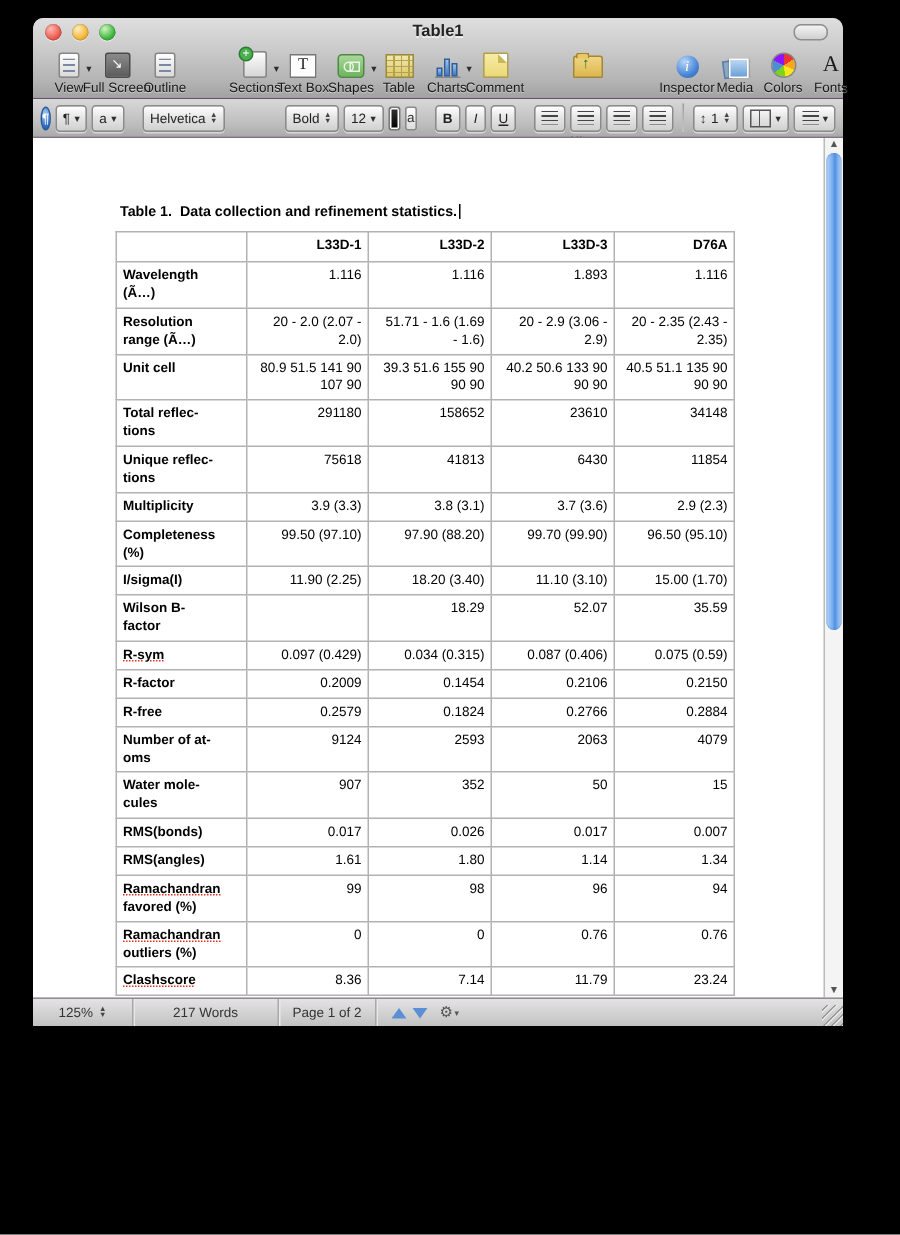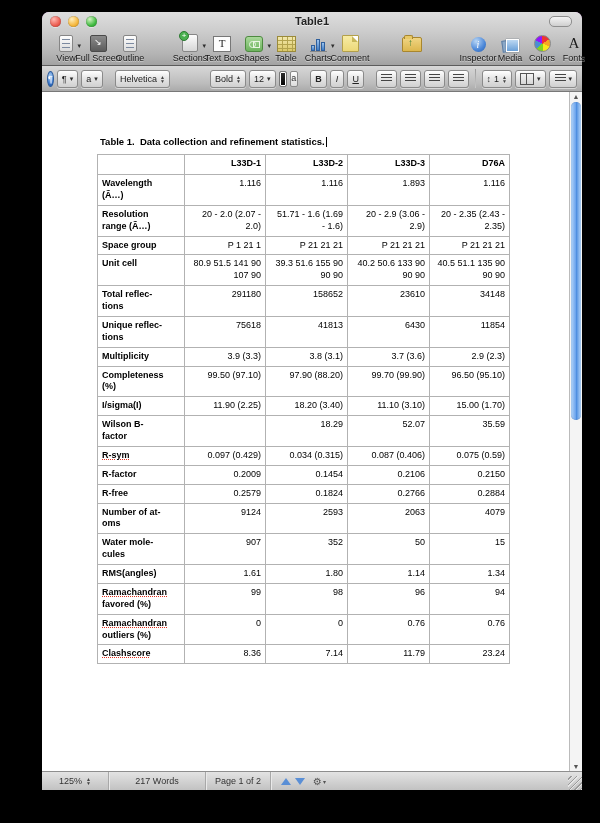--- a/index.html
+++ b/index.html
@@ -1,18 +1,18 @@
 <!DOCTYPE html>
 <html><head>
 <meta charset="utf-8">
 <style>
   html,body{margin:0;padding:0;}
   body{width:600px;height:823px;background:#000;position:relative;overflow:hidden;
        font-family:"Liberation Sans","DejaVu Sans",sans-serif;}
-  .window{position:absolute;left:42px;top:12px;width:540px;height:778px;
+  .window{position:absolute;left:22px;top:12px;width:540px;height:672px;
           background:#f0abfc;border-radius:7px 7px 1px 1px;box-shadow:0 8px 24px rgba(0,0,0,.7);}
   
   .chrome-top{position:absolute;left:0;top:0;right:0;height:54px;
       background:linear-gradient(#dedede 0%,#cdcdcd 35%,#b3b3b3 80%,#a2a2a2 100%);
       border-radius:7px 7px 0 0;border-bottom:1px solid #5c5c5c;box-sizing:border-box;}
   .titlebar{position:absolute;left:0;top:0;right:0;height:17px;display:flex;align-items:center;}
   .tl-group{position:absolute;left:8px;top:4px;display:flex;gap:7px;}
   .tl{width:11px;height:11px;border-radius:50%;box-shadow:inset 0 0 1px rgba(0,0,0,.5),0 1px 0 rgba(255,255,255,.4);}
   .tl.red{background:radial-gradient(circle at 35% 30%,#ffb9b2,#ec5d51 60%,#c23b31);}
   .tl.yellow{background:radial-gradient(circle at 35% 30%,#ffeebb,#f5b73d 60%,#d2961c);}
@@ -330,27 +330,20 @@
               <td class="val">20  - 2.0 (2.07 -
 2.0)</td>
               <td class="val">51.71  - 1.6 (1.69
 - 1.6)</td>
               <td class="val">20  - 2.9 (3.06 -
 2.9)</td>
               <td class="val">20  - 2.35 (2.43 -
 2.35)</td>
             </tr>
             <tr>
-              <td class="rowlabel">Space group</td>
-              <td class="val">P 1 21 1</td>
-              <td class="val">P 21 21 21</td>
-              <td class="val">P 21 21 21</td>
-              <td class="val">P 21 21 21</td>
-            </tr>
-            <tr>
               <td class="rowlabel">Unit cell</td>
               <td class="val">80.9 51.5 141 90
 107 90</td>
               <td class="val">39.3 51.6 155 90
 90 90</td>
               <td class="val">40.2 50.6 133 90
 90 90</td>
               <td class="val">40.5 51.1 135 90
 90 90</td>
             </tr>
@@ -431,20 +424,27 @@
             </tr>
             <tr>
               <td class="rowlabel">Water mole-
 cules</td>
               <td class="val">907</td>
               <td class="val">352</td>
               <td class="val">50</td>
               <td class="val">15</td>
             </tr>
             <tr>
+              <td class="rowlabel">RMS(bonds)</td>
+              <td class="val">0.017</td>
+              <td class="val">0.026</td>
+              <td class="val">0.017</td>
+              <td class="val">0.007</td>
+            </tr>
+            <tr>
               <td class="rowlabel">RMS(angles)</td>
               <td class="val">1.61</td>
               <td class="val">1.80</td>
               <td class="val">1.14</td>
               <td class="val">1.34</td>
             </tr>
             <tr>
               <td class="rowlabel"><span class="misspell">Ramachandran</span>
 favored (%)</td>
               <td class="val">99</td>

